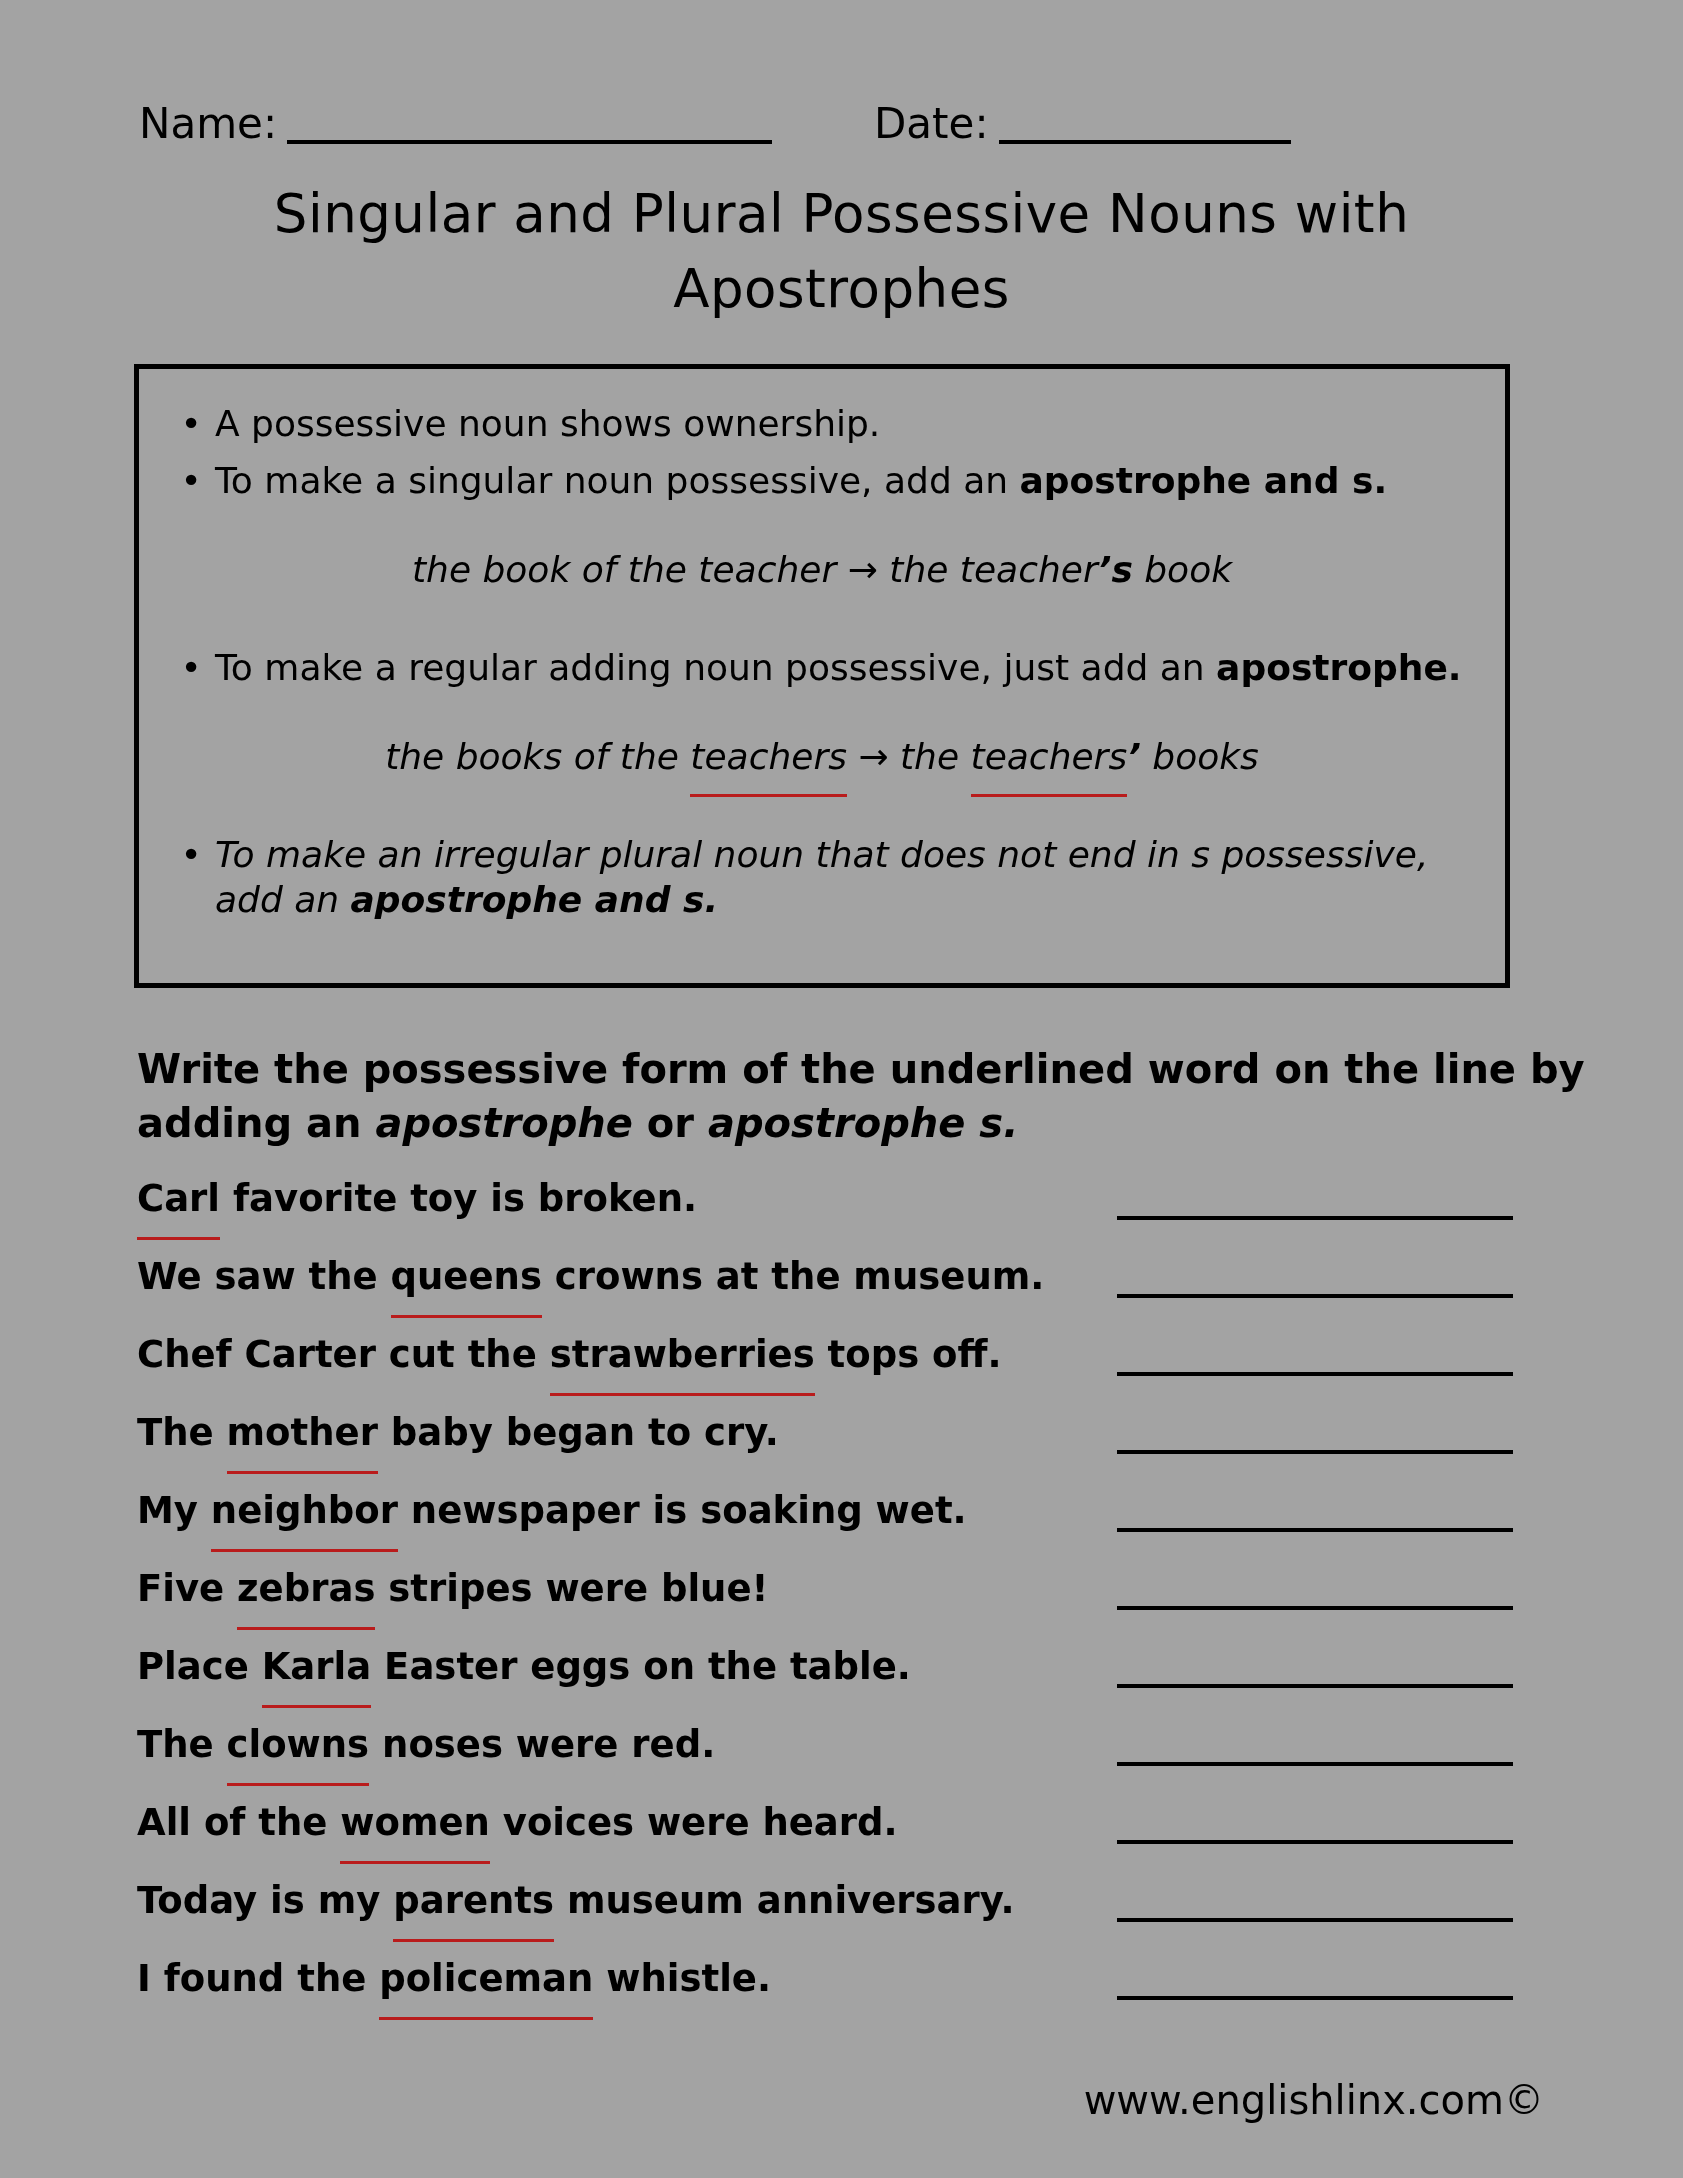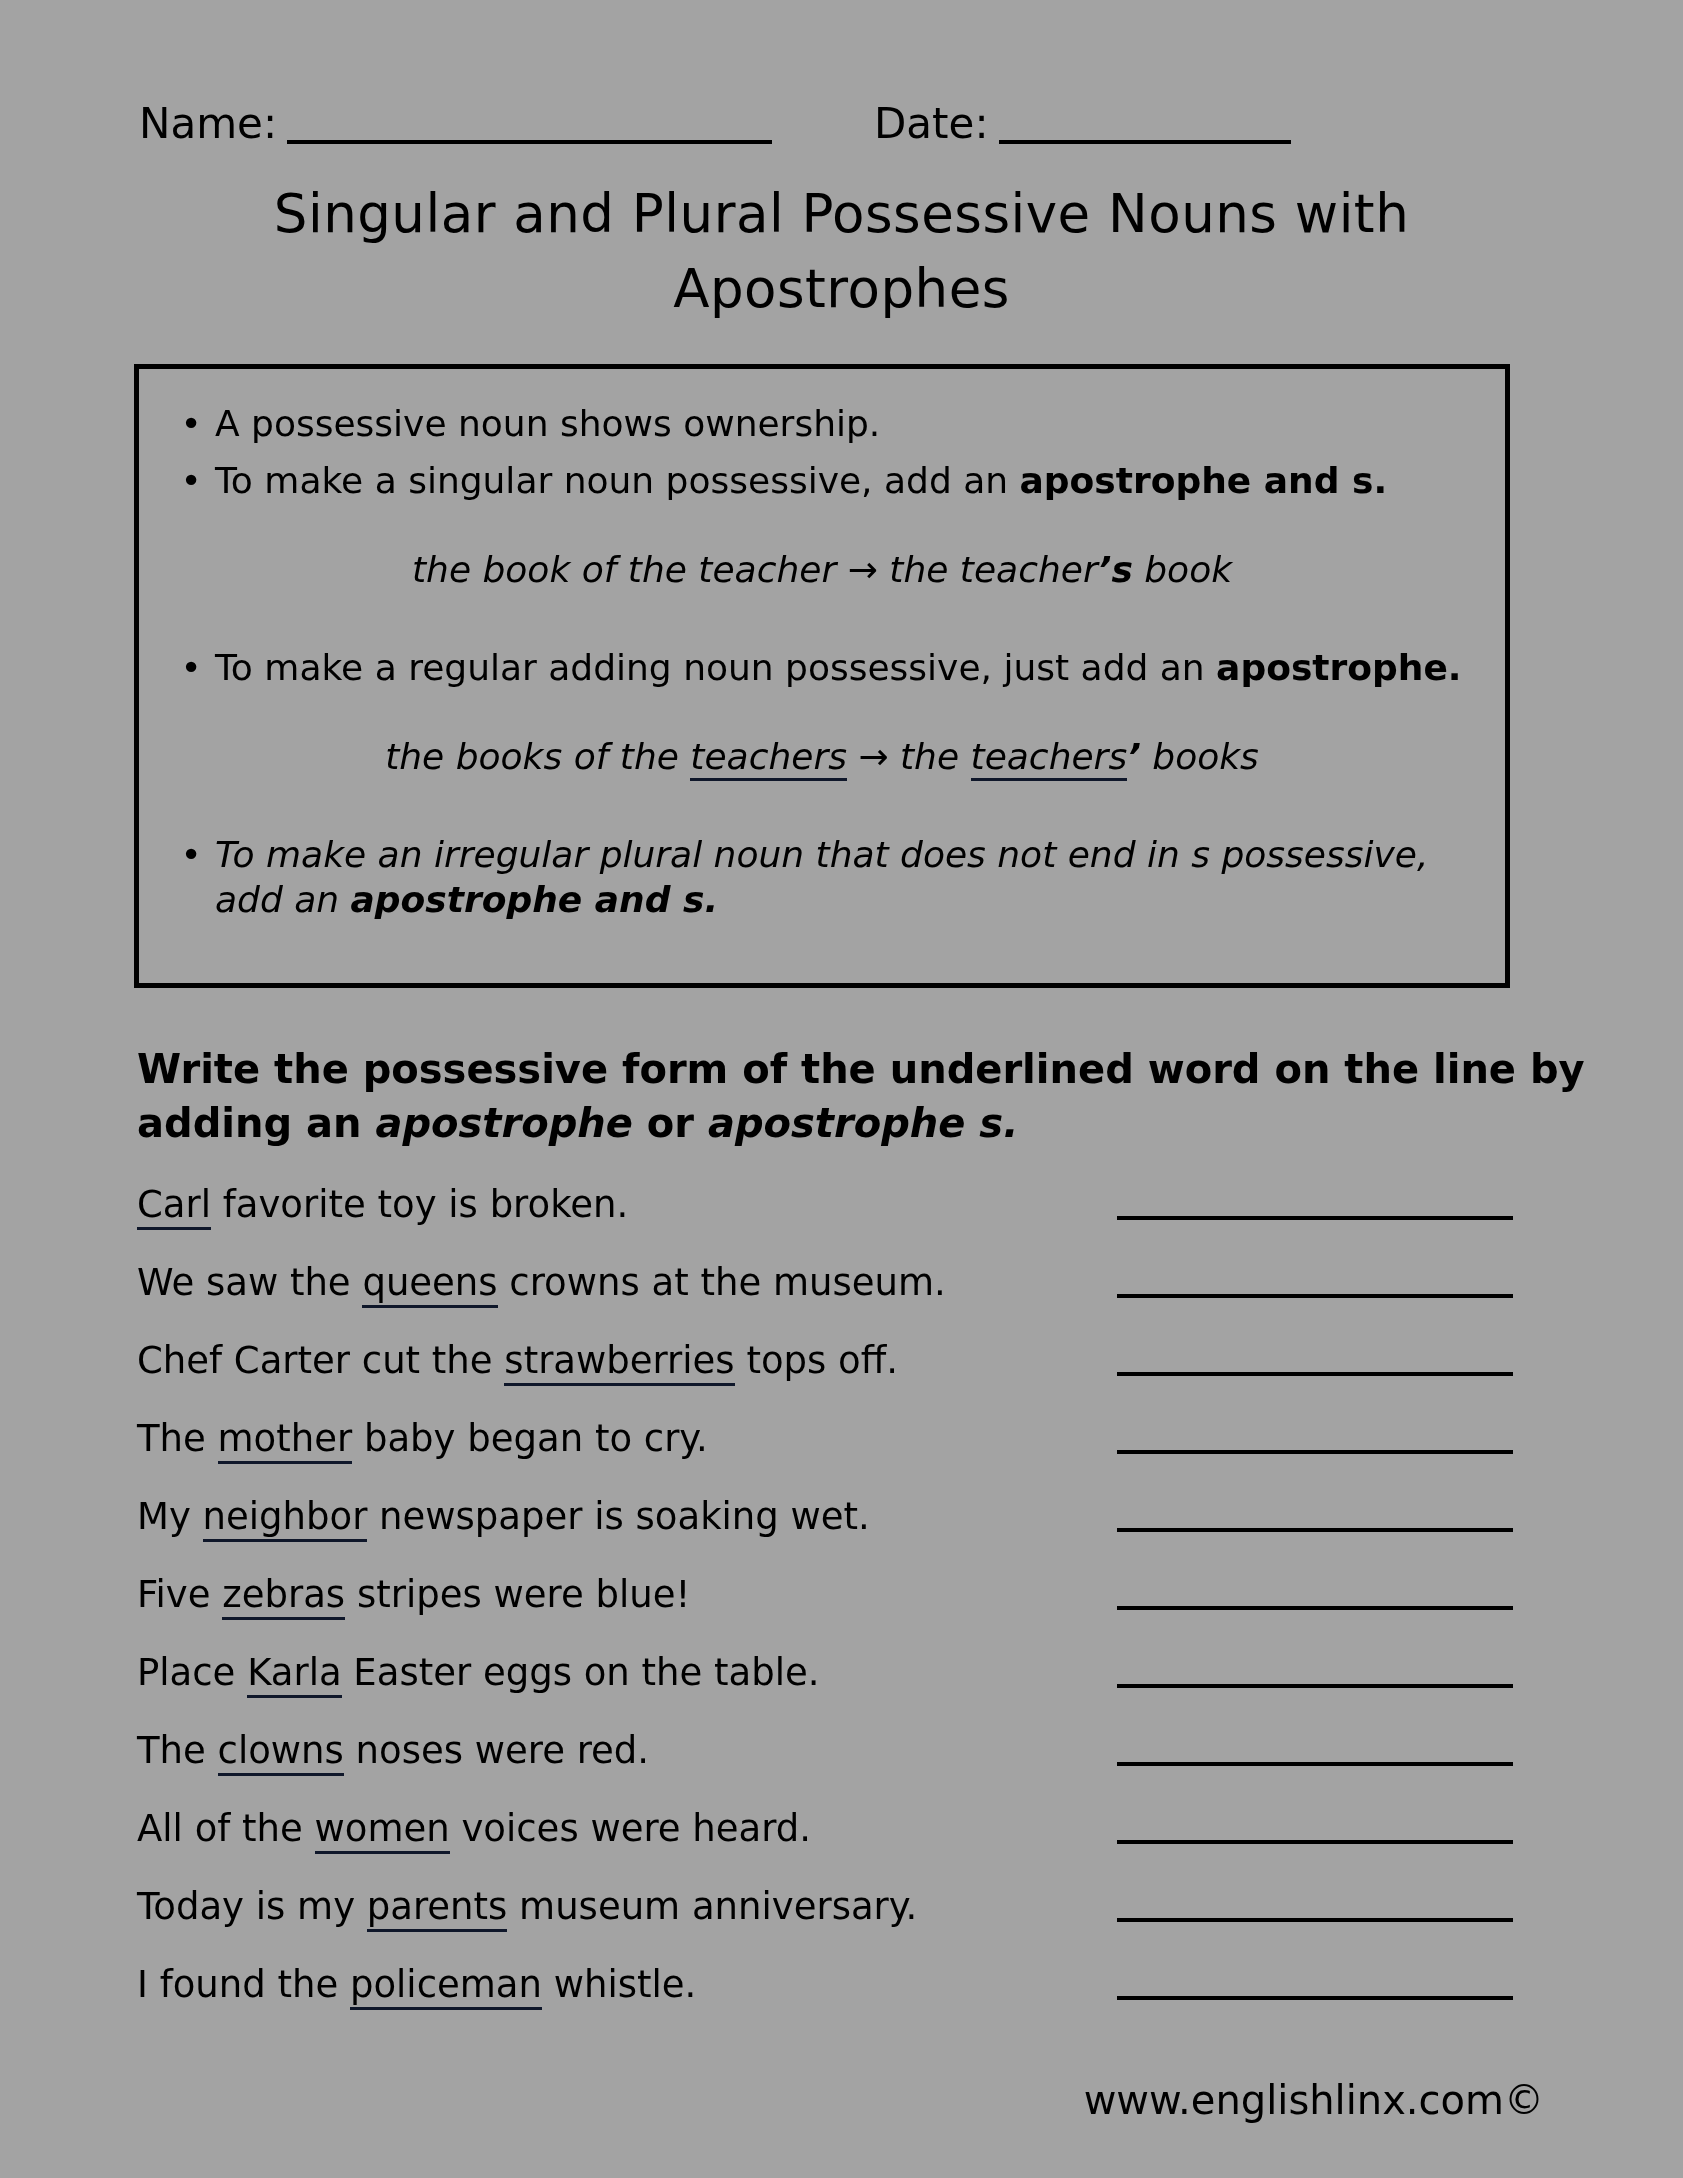--- a/index.html
+++ b/index.html
@@ -27,27 +27,27 @@
     border:5px solid #000; box-sizing:border-box;
   }
   .rules-content { padding:20px 28px 0 28px; font-size:36px; line-height:1.25; }
   .bullet-row { display:flex; margin-top:12px; }
   .dot { flex:0 0 48px; width:48px; text-align:center; }
   .bullet-text { flex:1 1 auto; }
   .example-row { text-align:center; font-style:italic; margin-top:44px; }
   .example-row + .bullet-row { margin-top:53px; }
   .i { font-style:italic; }
   .b { font-weight:bold; }
-  .u { border-bottom:3px solid #0f172a; padding-bottom:1px; }
+  .u { border-bottom:3px solid #b91c1c; padding-bottom:17px; }
   
   .instruction { position:absolute; left:137px; top:1042px; width:1455px; font-size:40px; font-weight:bold; line-height:1.35; }
   
   .exercises { position:absolute; left:137px; top:1158px; width:1376px; }
   .ex-row { position:relative; height:78px; }
-  .sentence { position:absolute; left:0; bottom:10px; font-size:37px; white-space:nowrap; }
+  .sentence { position:absolute; left:0; bottom:16px; font-size:37px; white-space:nowrap;font-weight:bold; }
   .ex-blank { position:absolute; left:980px; right:0; bottom:16px; height:0; border-bottom:4px solid #000; }
   
   .footer { position:absolute; right:139px; top:2077px; font-size:40px; }
 </style>
 </head>
 <body>
 
 <div class="page">
 
   <div class="hdr-group hdr-name">

